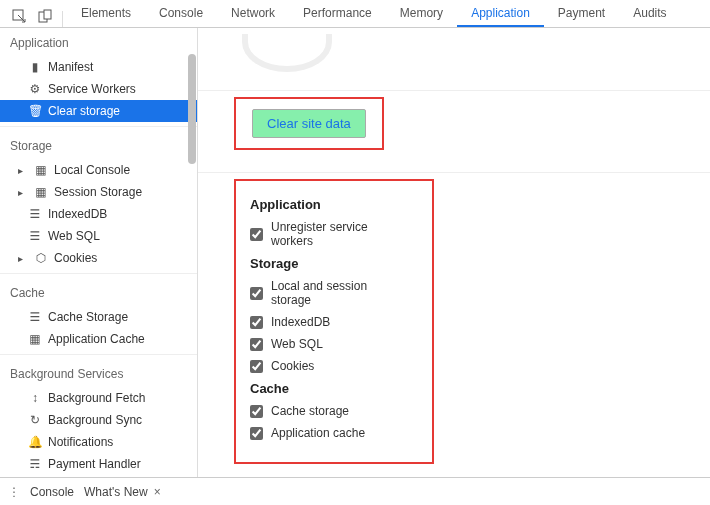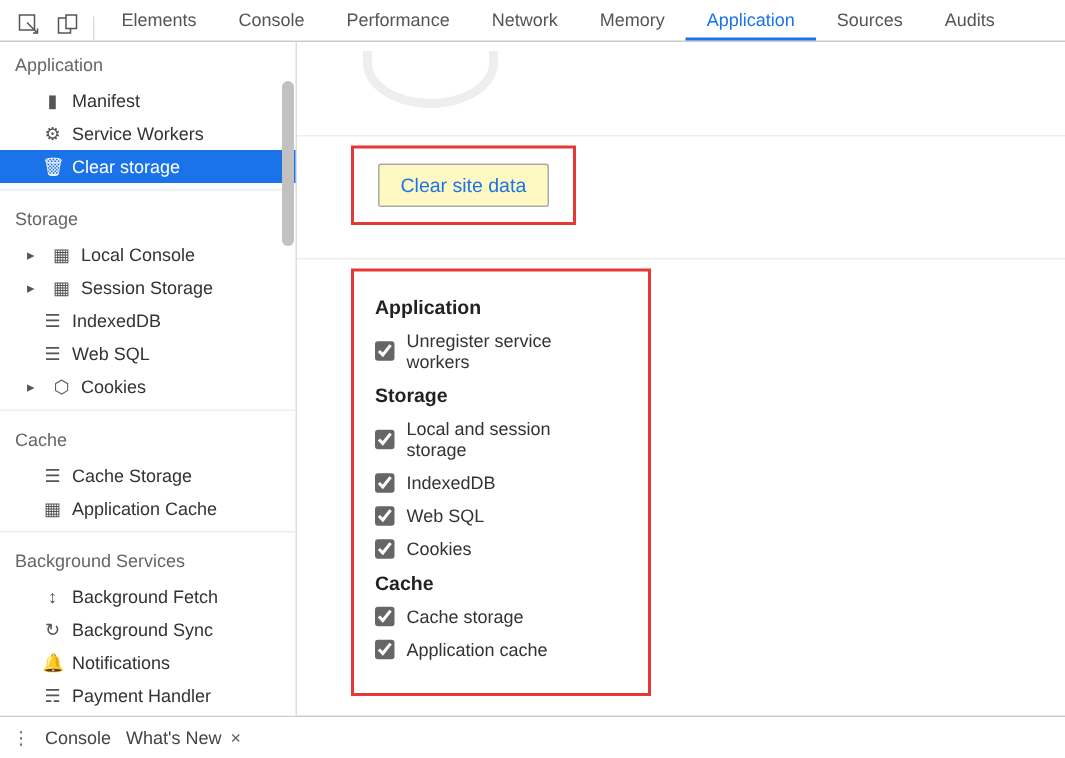--- a/index.html
+++ b/index.html
@@ -17,25 +17,25 @@
 .tree-item.selected { background: #1a73e8; color: #fff; }
 .tree-item.selected .ticon { color: #fff; }
 .tree-item .arrow { width: 10px; display:inline-block; color:#555; font-size: 10px;}
 .tree-item.no-arrow { padding-left: 28px; }
 .ticon { width: 14px; text-align: center; color: #555; font-size: 12px; }
 .divider { height: 1px; background: #eee; margin: 4px 0; }
 .scroll-thumb { position: absolute; right: 1px; top: 26px; width: 8px; height: 110px; background:#c1c1c1; border-radius:4px; }
 .content { flex: 1; padding: 0 0 0 36px; overflow: auto; position: relative; }
 .pie-stub { width: 90px; height: 38px; border: 6px solid #eee; border-top: none; border-radius: 0 0 100px 100px; border-bottom-left-radius: 60px 40px; border-bottom-right-radius: 60px 40px; margin: 6px 0 18px 8px; }
 .btn-box { border: 2px solid #e53935; padding: 10px 16px; display:inline-block; margin-bottom: 16px; }
-.clear-btn { border: 1px solid #aaa; background:#fef9c3; color: #1a73e8; padding: 6px 14px; font-size: 13px; cursor: pointer; border-radius:2px; }
+.clear-btn { border: 1px solid #aaa; background:#86efac; color: #1a73e8; padding: 6px 14px; font-size: 13px; cursor: pointer; border-radius:2px; }
 .hr { height:1px; background:#eee; margin: 6px 0 6px -36px; }
 .group-box { border: 2px solid #e53935; padding: 10px 24px 14px 14px; width: 200px; }
 .group-title { font-weight: bold; color: #222; font-size: 13px; margin: 6px 0 8px; }
-.chk-row { display:flex; gap:8px; margin: 8px 0; font-size: 12px; color:#333; }
+.chk-row { display:flex; align-items:center; gap:8px; margin: 8px 0; font-size: 12px; color:#333; }
 .chk-row input { accent-color:#666; }
 .bottom { height: 28px; border-top: 1px solid #ccc; display:flex; align-items:center; padding: 0 8px; gap: 10px; color:#444; }
 .bottom .dots { cursor:pointer; color:#666; }
 .bottom .btab { display:flex; align-items:center; gap:4px; }
 .bottom .close { cursor:pointer; color:#666; padding:0 2px; }
 svg { display:inline-block; vertical-align:middle; }
 </style>
 </head>
 <body>
 
@@ -48,25 +48,25 @@
   </span>
   <span class="tab-icon">
     <svg width="14" height="14" viewBox="0 0 14 14">
         <rect x="1" y="3" width="8" height="10" fill="none" stroke="#555"></rect>
         <rect x="6" y="1" width="7" height="9" fill="#fff" stroke="#555"></rect>
       </svg>
   </span>
   <span class="tab-sep"></span>
   <span class="tab">Elements</span>
   <span class="tab">Console</span>
+  <span class="tab">Network</span>
   <span class="tab">Performance</span>
-  <span class="tab">Network</span>
   <span class="tab">Memory</span>
   <span class="tab active">Application</span>
-  <span class="tab">Sources</span>
+  <span class="tab">Payment</span>
   <span class="tab">Audits</span>
 </div>
 
 <div class="main">
 
   <div class="sidebar">
     <div class="sidebar-inner" id="sidebar-inner">
         <div class="section-title">Application</div>
         <div class="tree-item no-arrow">
           <span class="ticon">▮</span>

